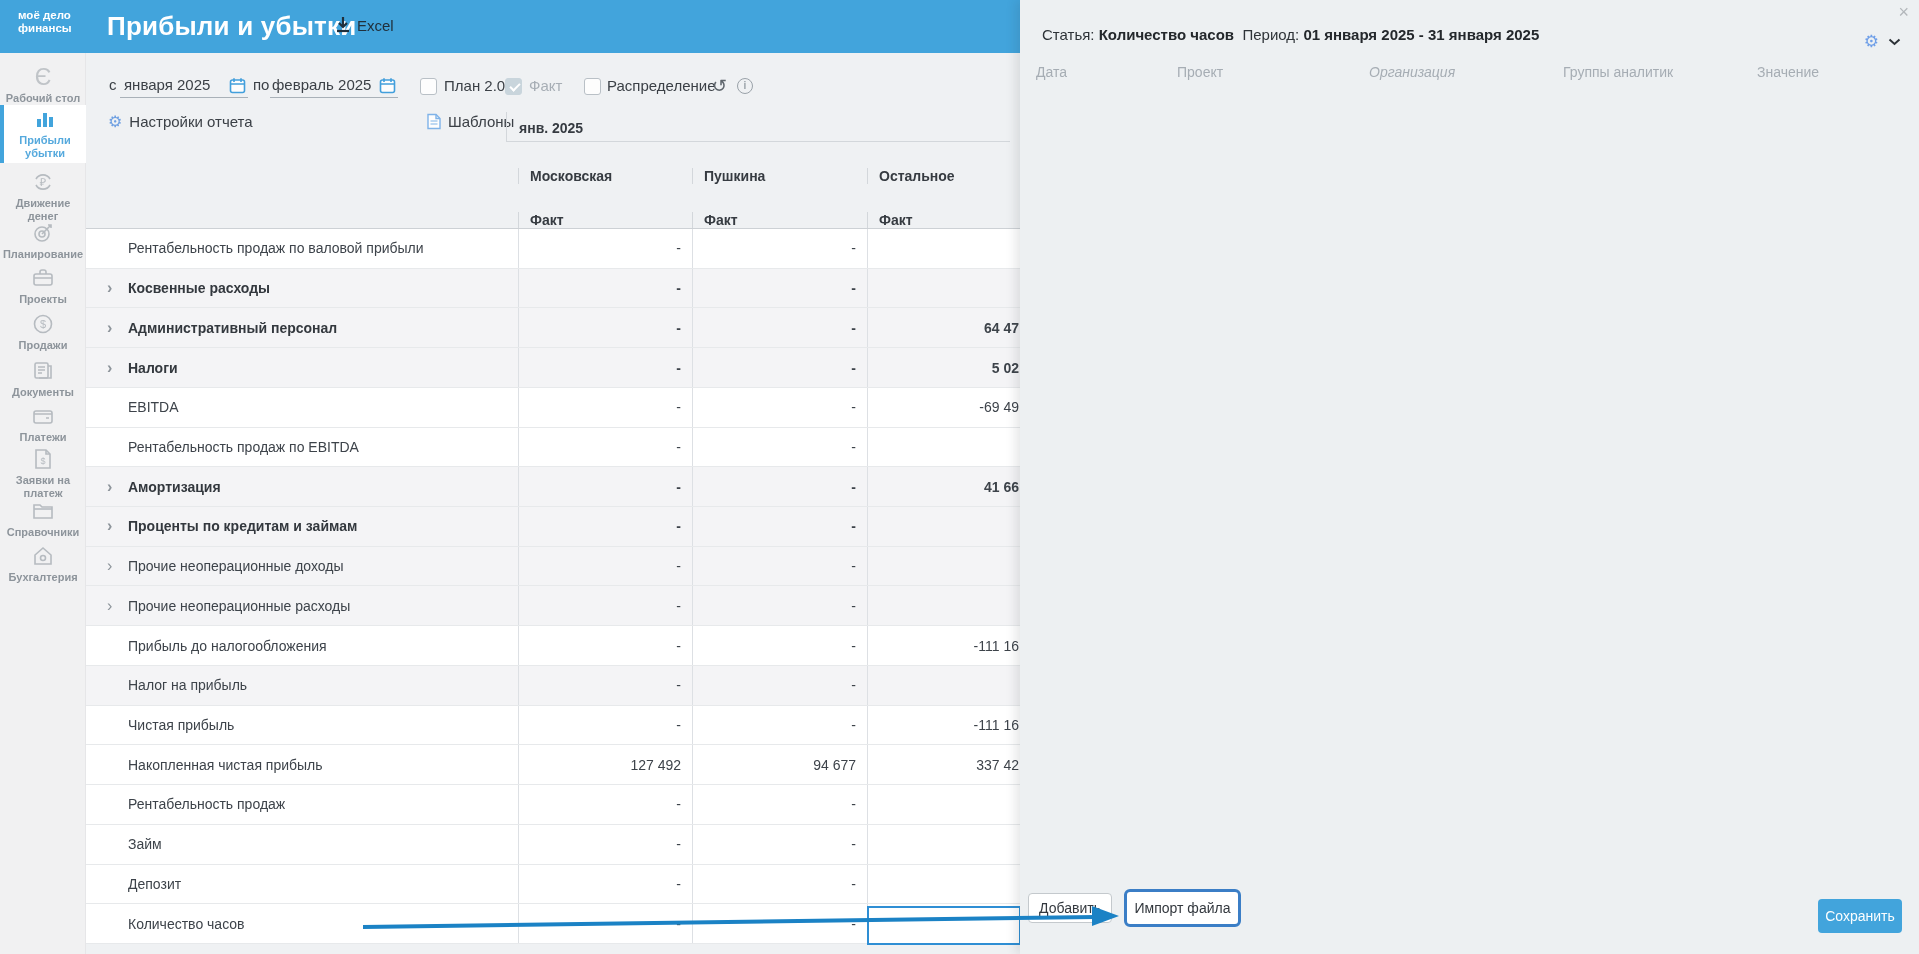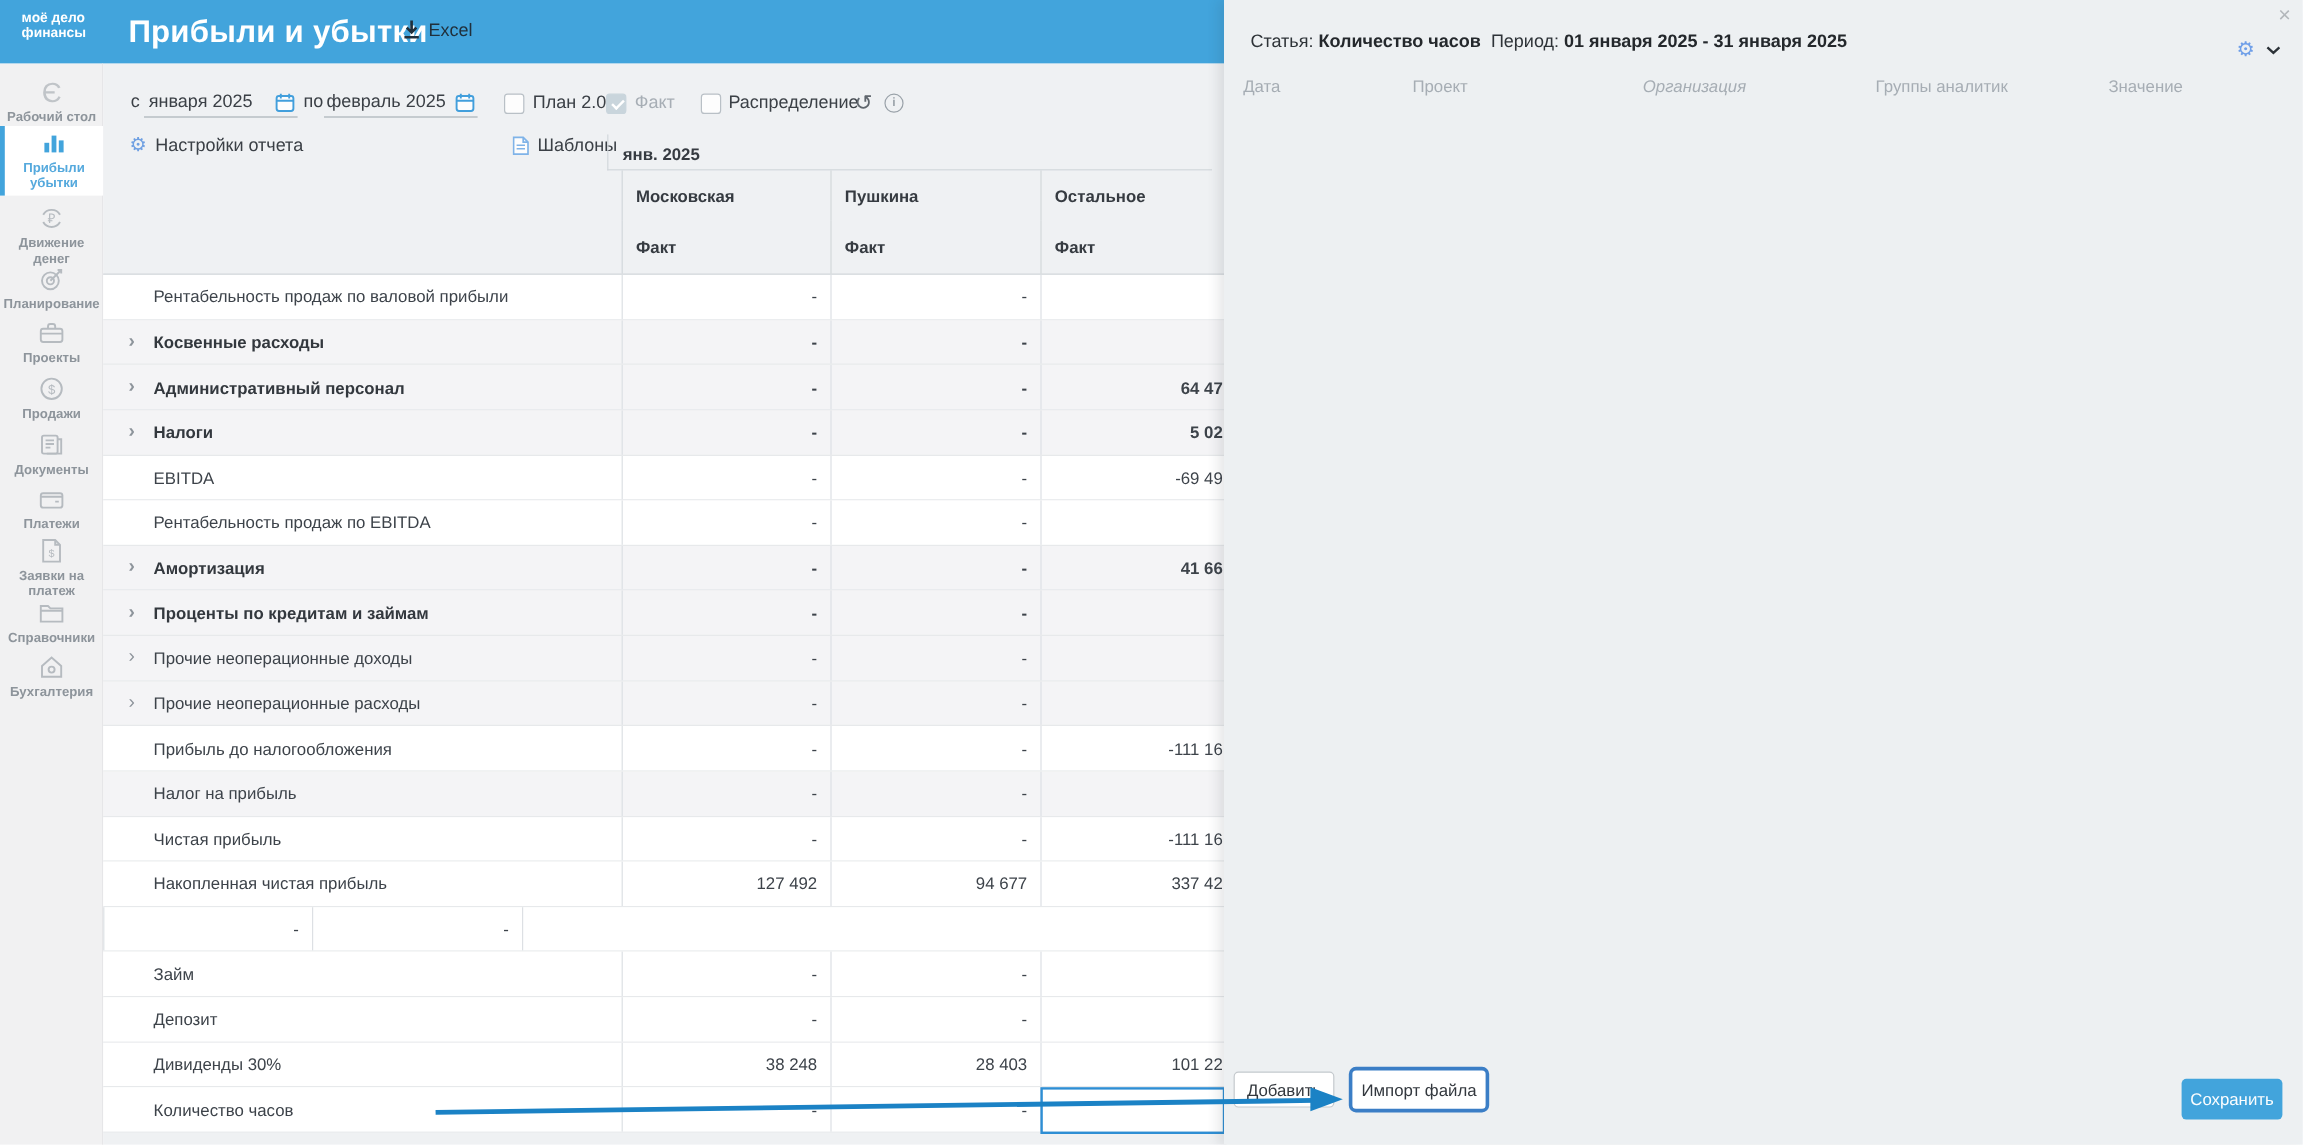--- a/index.html
+++ b/index.html
@@ -35,21 +35,21 @@
   .muted { color:#a7aeb5; }
   .undo-ic { position:absolute; font-size:18px; color:#5f666d; cursor:pointer; line-height:18px; }
   .info-ic { position:absolute; width:16px; height:16px; border:1.5px solid #9aa2a9; border-radius:50%; color:#9aa2a9; font-size:10px; font-weight:700; text-align:center; line-height:13px; cursor:pointer; }
 
   
   .tool { position:absolute; display:flex; align-items:center; gap:7px; font-size:15px; color:#3b4046; cursor:pointer; }
   .gear { color:#6fa0e2; font-size:16px; line-height:16px; }
 
   
   .month-cell { position:absolute; left:506px; top:112px; width:504px; height:30px; border-left:1px solid #d3d7db; border-bottom:1px solid #d3d7db; font-size:14px; font-weight:700; padding:8px 0 0 12px; color:#363b41; }
-  .hrow { position:absolute; left:518px; width:504px; display:flex; }
+  .hrow { position:absolute; left:518px; width:504px; display:flex;align-items:flex-end; }
   .hcell { font-size:14px; font-weight:700; color:#363b41; border-left:1px solid #d3d7db; display:flex; align-items:center; padding-left:11px; }
   .head-sep { position:absolute; left:86px; top:228px; width:936px; height:1px; background:#cdd1d5; }
 
   
   .rows { position:absolute; left:86px; top:229px; width:936px; height:715px; display:flex; flex-direction:column; }
   .trow { flex:1 1 0; display:flex; background:#fff; border-bottom:1px solid #e7e9eb; }
   .trow.gray { background:#f4f4f6; }
   .c-label { width:432px; display:flex; align-items:center; padding-left:21px; font-size:14px; color:#3d434a; }
   .c-label .chev { width:21px; font-size:16px; color:#8d949b; line-height:14px; }
   .c-label .noch { width:21px; }
@@ -354,20 +354,24 @@
       <div class="trow">
         <div class="c-label">
           <span class="noch"></span>
           <span>Накопленная чистая прибыль</span>
         </div>
         <div class="c-val v0">127 492</div>
         <div class="c-val v1">94 677</div>
         <div class="c-val v2">337 42</div>
       </div>
       <div class="trow">
+        <div class="c-label">
+          <span class="noch"></span>
+          <span>Рентабельность продаж</span>
+        </div>
         <div class="c-val v0">-</div>
         <div class="c-val v1">-</div>
         <div class="c-val v2"></div>
       </div>
       <div class="trow">
         <div class="c-label">
           <span class="noch"></span>
           <span>Займ</span>
         </div>
         <div class="c-val v0">-</div>
@@ -375,29 +379,20 @@
         <div class="c-val v2"></div>
       </div>
       <div class="trow">
         <div class="c-label">
           <span class="noch"></span>
           <span>Депозит</span>
         </div>
         <div class="c-val v0">-</div>
         <div class="c-val v1">-</div>
         <div class="c-val v2"></div>
-      </div>
-      <div class="trow">
-        <div class="c-label">
-          <span class="noch"></span>
-          <span>Дивиденды 30%</span>
-        </div>
-        <div class="c-val v0">38 248</div>
-        <div class="c-val v1">28 403</div>
-        <div class="c-val v2">101 22</div>
       </div>
       <div class="trow">
         <div class="c-label">
           <span class="noch"></span>
           <span>Количество часов</span>
         </div>
         <div class="c-val v0">-</div>
         <div class="c-val v1">-</div>
         <div class="c-val v2"></div>
       </div>

